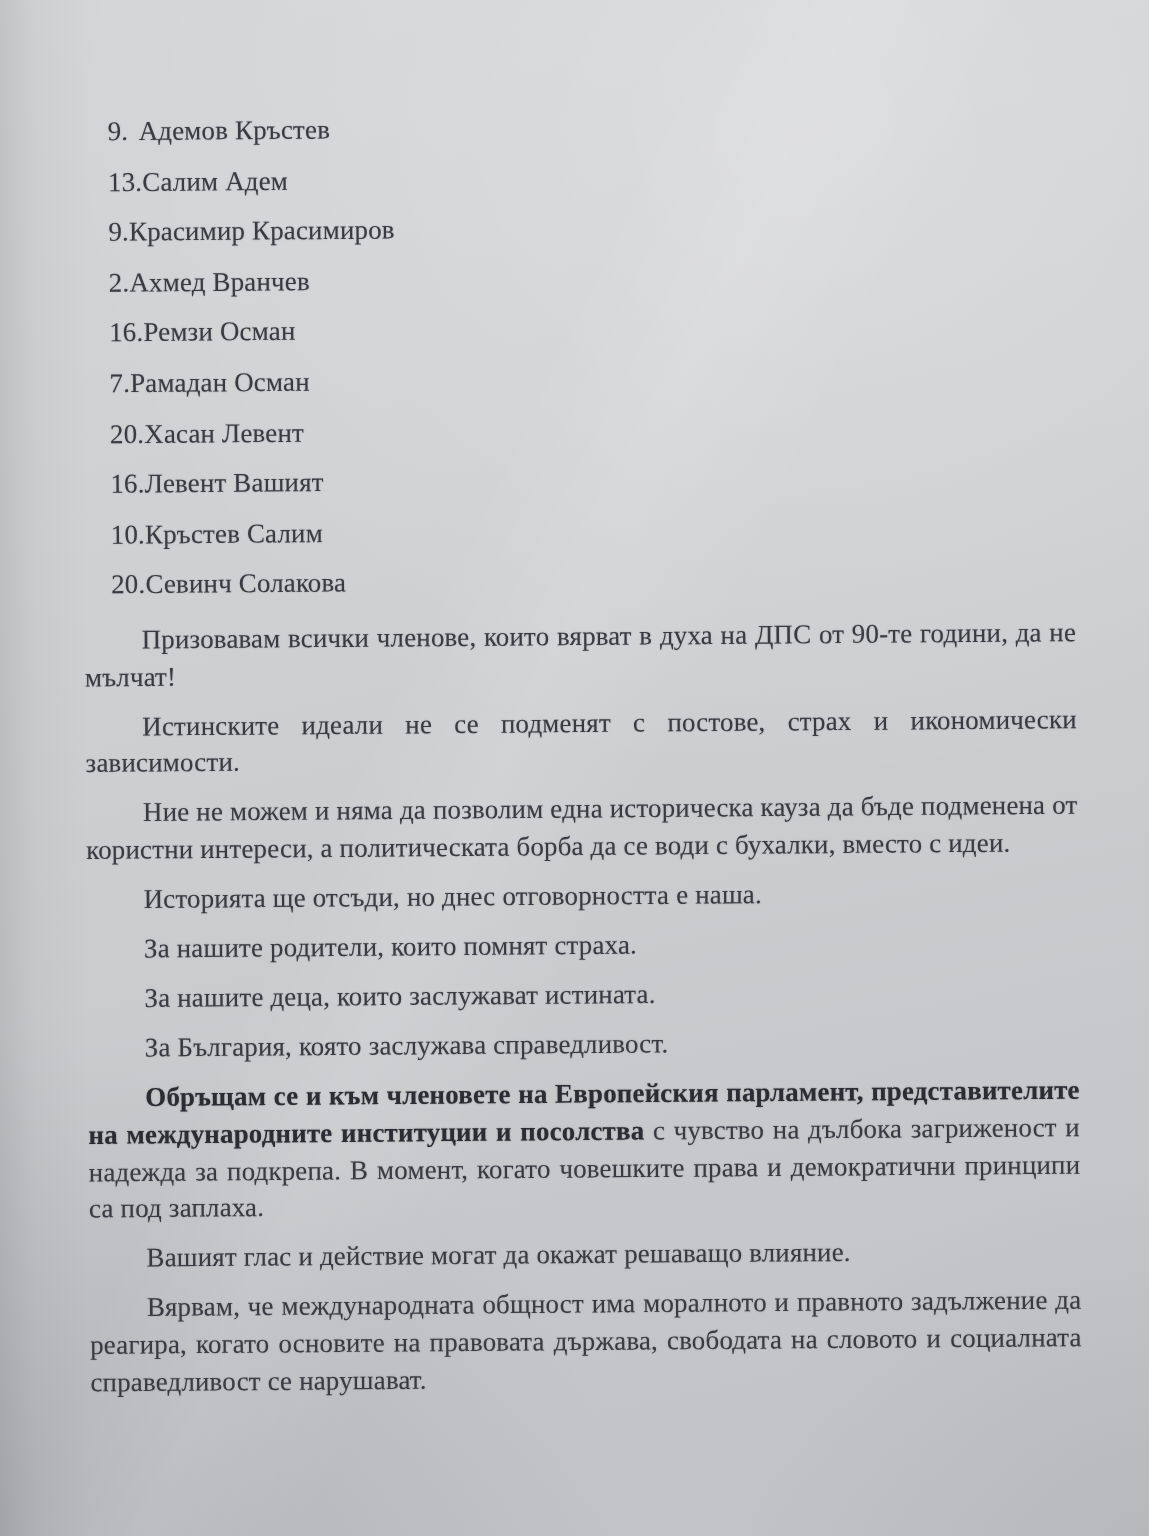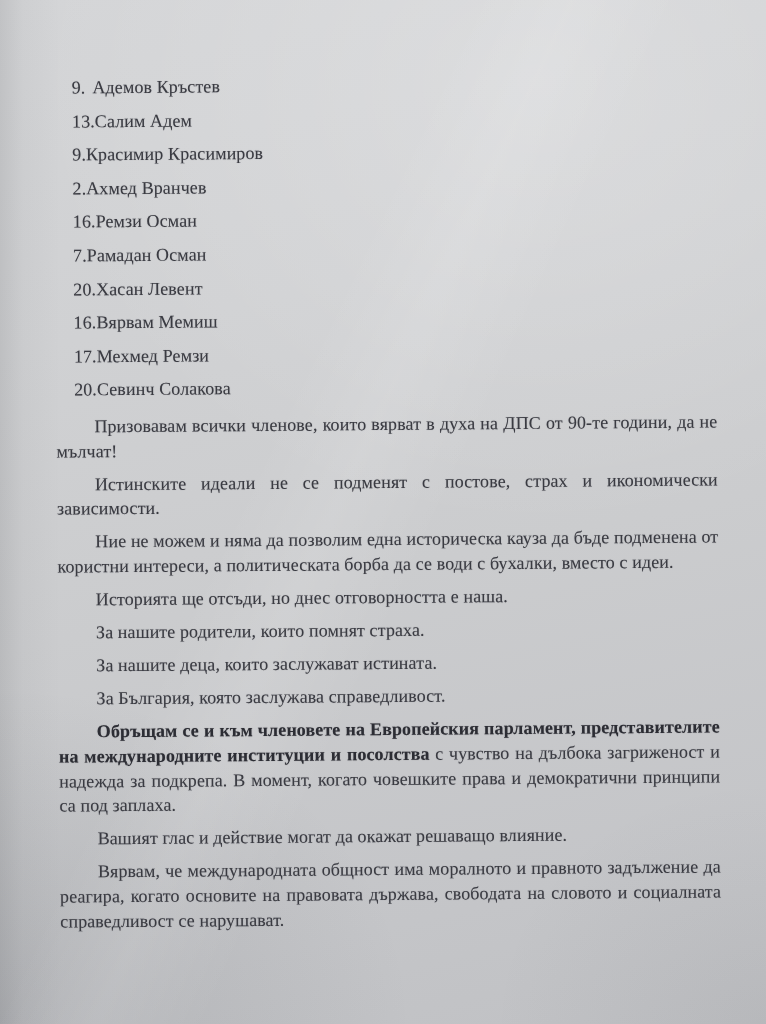--- a/index.html
+++ b/index.html
@@ -73,22 +73,22 @@
 <div class="content">
 
   <ul class="signatories">
     <li><span class="num num-9">9.</span><span>Адемов Кръстев</span></li>
     <li><span class="num">13.</span><span>Салим Адем</span></li>
     <li><span class="num">9.</span><span>Красимир Красимиров</span></li>
     <li><span class="num">2.</span><span>Ахмед Вранчев</span></li>
     <li><span class="num">16.</span><span>Ремзи Осман</span></li>
     <li><span class="num">7.</span><span>Рамадан Осман</span></li>
     <li><span class="num">20.</span><span>Хасан Левент</span></li>
-    <li><span class="num">16.</span><span>Вярвам Мемиш</span></li>
-    <li><span class="num">17.</span><span>Мехмед Ремзи</span></li>
+    <li><span class="num">16.</span><span>Левент Вашият</span></li>
+    <li><span class="num">10.</span><span>Кръстев Салим</span></li>
     <li><span class="num">20.</span><span>Севинч Солакова</span></li>
   </ul>
 
   <p class="para">Призовавам всички членове, които вярват в духа на ДПС от 90-те години, да не мълчат!</p>
   <p class="para">Истинските идеали не се подменят с постове, страх и икономически зависимости.</p>
   <p class="para">Ние не можем и няма да позволим една историческа кауза да бъде подменена от користни интереси, а политическата борба да се води с бухалки, вместо с идеи.</p>
   <p class="para">Историята ще отсъди, но днес отговорността е наша.</p>
   <p class="para">За нашите родители, които помнят страха.</p>
   <p class="para">За нашите деца, които заслужават истината.</p>
   <p class="para">За България, която заслужава справедливост.</p>

